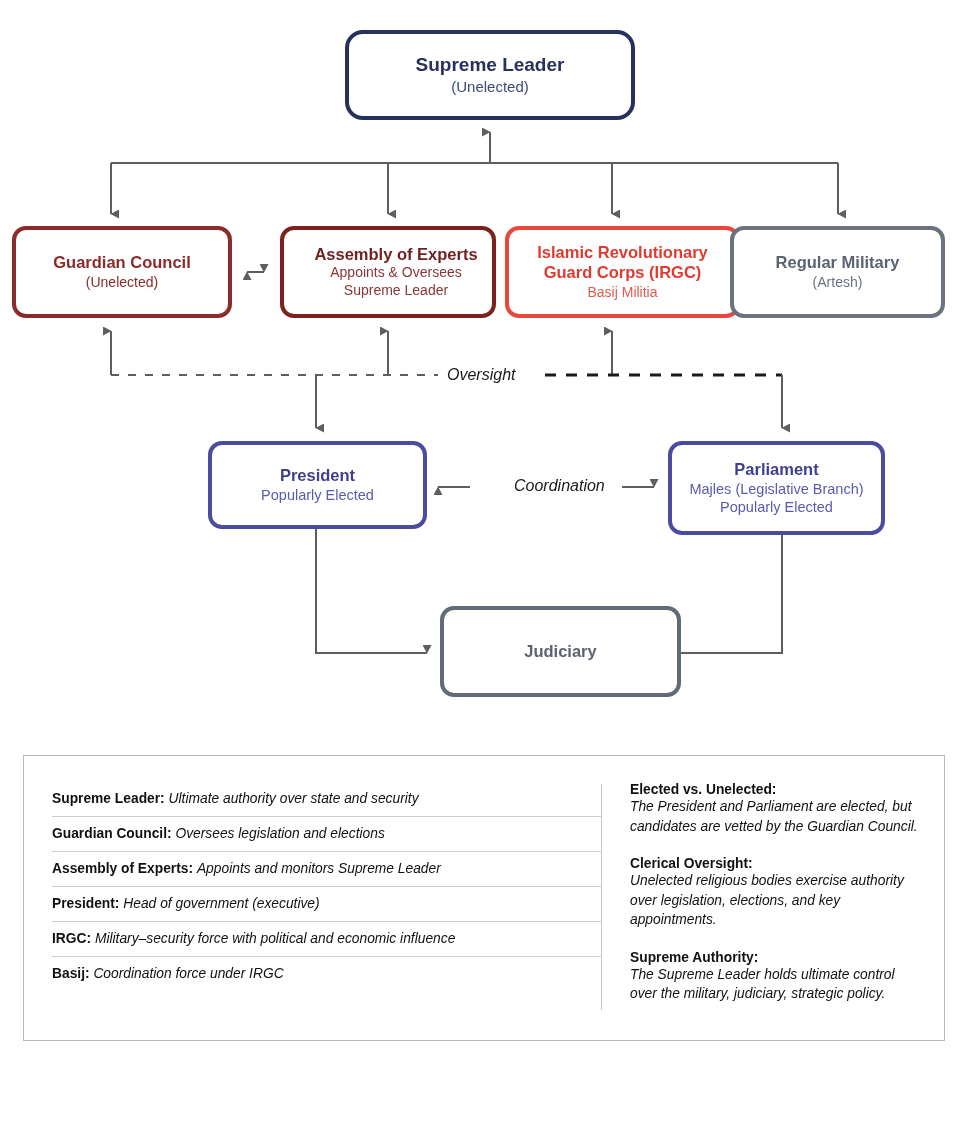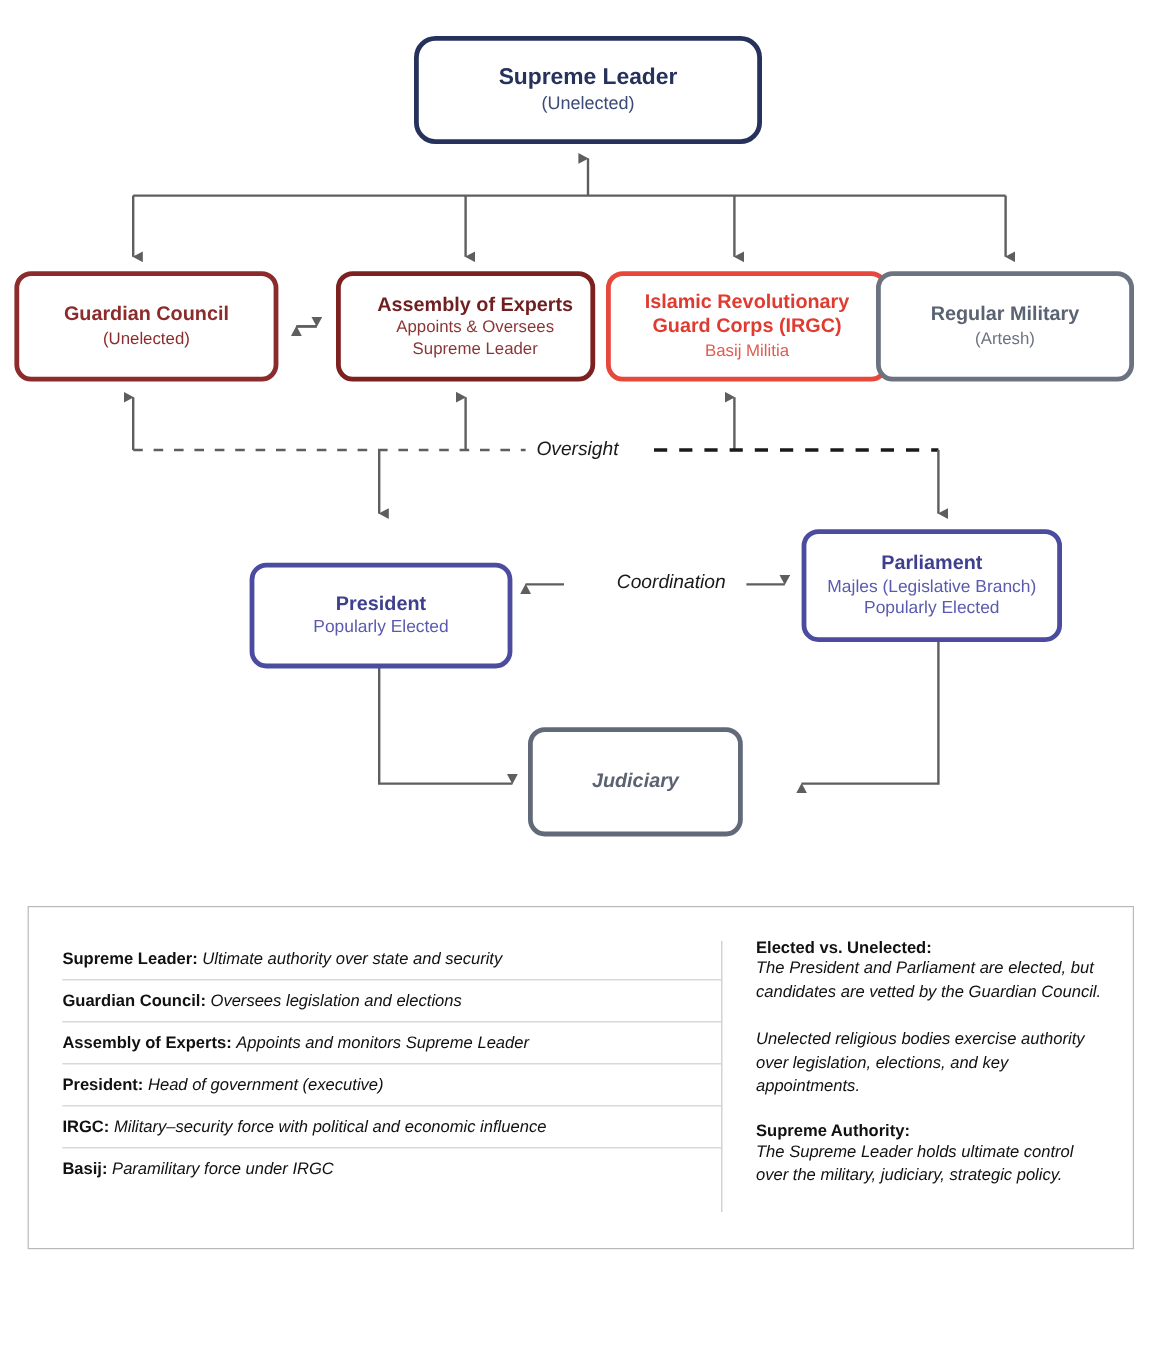--- a/index.html
+++ b/index.html
@@ -33,29 +33,29 @@
 
   #irgc{left:505px;top:226px;width:235px;height:92px;border:4px solid #e8483c;}
   #irgc .t1{font-size:16.5px;color:#e03b30;line-height:1.2;}
   #irgc .t2{font-size:14px;color:#e05b50;margin-top:2px;}
 
   #regular-military{left:730px;top:226px;width:215px;height:92px;border:4px solid #6b7280;}
   #regular-military .t1{font-size:16.5px;color:#5b6372;}
   #regular-military .t2{font-size:14px;color:#6b7280;margin-top:2px;}
 
   
-  #president{left:208px;top:441px;width:219px;height:88px;border:4px solid #4b4ba0;margin-top:28px;}
+  #president{left:208px;top:441px;width:219px;height:88px;border:4px solid #4b4ba0;}
   #president .t1{font-size:16.5px;color:#3f3f8f;}
   #president .t2{font-size:14.5px;color:#5a5ab0;margin-top:2px;}
 
   #parliament{left:668px;top:441px;width:217px;height:94px;border:4px solid #4b4ba0;}
   #parliament .t1{font-size:16.5px;color:#3f3f8f;}
   #parliament .t2{font-size:14.5px;color:#5a5ab0;line-height:1.25;}
 
-  #judiciary{left:440px;top:606px;width:179px;height:91px;border:4px solid #626a79;font-style:italic;}
+  #judiciary{left:440px;top:606px;width:241px;height:91px;border:4px solid #626a79;}
   #judiciary .t1{font-size:16.5px;color:#5b6372;}
 
   
   .edge-label{position:absolute;font-style:italic;font-size:16px;color:#1a1a1a;
               background:#ffffff;padding:0 6px;white-space:nowrap;}
   #label-oversight{left:441px;top:366px;}
   #label-coordination{left:508px;top:477px;}
 
   
   #legend-panel{position:absolute;left:23px;top:755px;width:922px;height:286px;
@@ -169,29 +169,30 @@
   <div class="edge-label" id="label-coordination">Coordination</div>
 
   <div id="legend-panel">
     <div id="legend-cols">
       <div id="legend-left">
           <div class="gloss-row"><span class="term">Supreme Leader: </span><span class="def">Ultimate authority over state and security</span></div>
           <div class="gloss-row"><span class="term">Guardian Council: </span><span class="def">Oversees legislation and elections</span></div>
           <div class="gloss-row"><span class="term">Assembly of Experts: </span><span class="def">Appoints and monitors Supreme Leader</span></div>
           <div class="gloss-row"><span class="term">President: </span><span class="def">Head of government (executive)</span></div>
           <div class="gloss-row"><span class="term">IRGC: </span><span class="def">Military–security force with political and economic influence</span></div>
-          <div class="gloss-row"><span class="term">Basij: </span><span class="def">Paramilitary force under IRGC</span></div>
+          <div class="gloss-row"><span class="term">Basij: </span><span class="def">Coordination force under IRGC</span></div>
         </div>
       <div id="legend-divider"></div>
       <div id="legend-right">
           <div class="note-block">
             <div class="note-title">Elected vs. Unelected:</div>
             <div class="note-body">The President and Parliament are elected, but candidates are vetted by the Guardian Council.</div>
           </div>
           <div class="note-block">
+            <div class="note-title">Clerical Oversight:</div>
             <div class="note-body">Unelected religious bodies exercise authority over legislation, elections, and key appointments.</div>
           </div>
           <div class="note-block">
             <div class="note-title">Supreme Authority:</div>
             <div class="note-body">The Supreme Leader holds ultimate control over the military, judiciary, strategic policy.</div>
           </div>
         </div>
     </div>
   </div>
 

